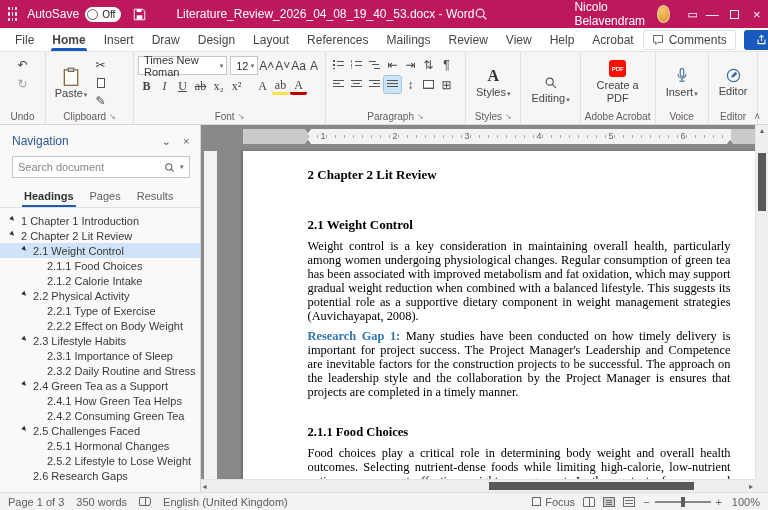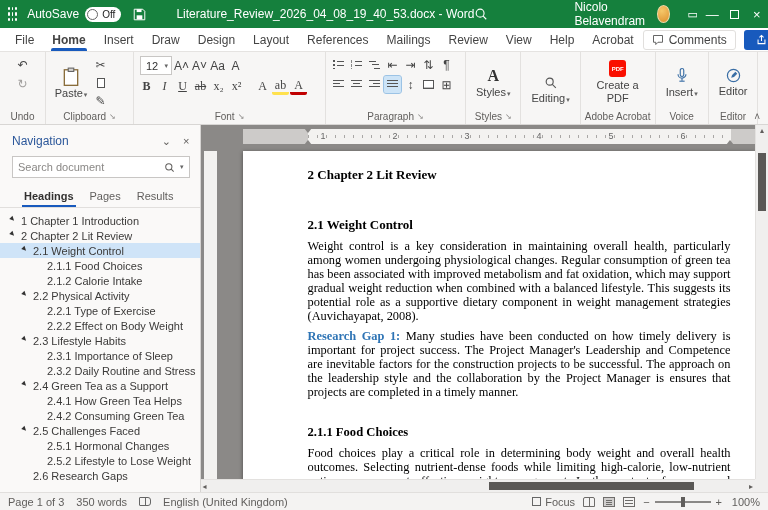--- a/index.html
+++ b/index.html
@@ -1,21 +1,21 @@
 <!DOCTYPE html>
 <html><head>
 <meta charset="utf-8">
 <style>
   * { margin:0; padding:0; box-sizing:border-box; }
   html,body { width:768px; height:510px; overflow:hidden; }
   body { font-family:"Liberation Sans", sans-serif; font-size:12px; color:#3b3a39; }
   .app { width:768px; height:510px; display:flex; flex-direction:column; background:#fff; }
 
   
-  .titlebar { flex:0 0 28px; background:#15803d; color:#fff; display:flex; align-items:center; font-size:12px; padding:0 0 0 8px; }
+  .titlebar { flex:0 0 28px; background:#be185d; color:#fff; display:flex; align-items:center; font-size:12px; padding:0 0 0 8px; }
   .appgrid { width:14px; height:14px; display:grid; grid-template-columns:repeat(3,1fr); gap:2px; margin-right:10px; cursor:pointer; }
   .appgrid span { background:#fff; border-radius:1px; }
   .tb-label { margin-right:6px; }
   .toggle { background:#fff; border-radius:8px; height:15px; display:flex; align-items:center; padding:1px 6px 1px 2px; color:#222; font-size:10px; cursor:pointer; }
   .knob { width:11px; height:11px; border-radius:50%; background:#fff; border:1.5px solid #666; margin-right:4px; }
   .tb-save { margin:0 10px 0 12px; cursor:pointer; display:flex; }
   .tb-title { margin-left:20px; white-space:nowrap; }
   .tb-search { margin-left:auto; margin-right:86px; cursor:pointer; display:flex; }
   .tb-user { display:flex; align-items:center; gap:7px; cursor:pointer; margin-right:14px; }
   .avatar { width:18px; height:18px; border-radius:50%; background:radial-gradient(circle at 35% 30%, #f6c86a, #dd8f2d); border:1px solid #f0d8a8; }
@@ -279,20 +279,24 @@
       </div>
       <div class="rlabel">
           <span>Clipboard</span>
           <span class="launcher">↘</span>
         </div>
     </div>
 
     <div class="rgroup g-font">
       <div class="rcontent">
         <div class="fontrow">
+          <div class="combo combo-name">
+            <span>Times New Roman</span>
+            <span class="dd">▾</span>
+          </div>
           <div class="combo combo-size">
             <span>12</span>
             <span class="dd">▾</span>
           </div>
           <span class="ricon">A˄</span>
           <span class="ricon">A˅</span>
           <span class="ricon">Aa</span>
           <span class="ricon">A</span>
         </div>
         <div class="fontrow">

